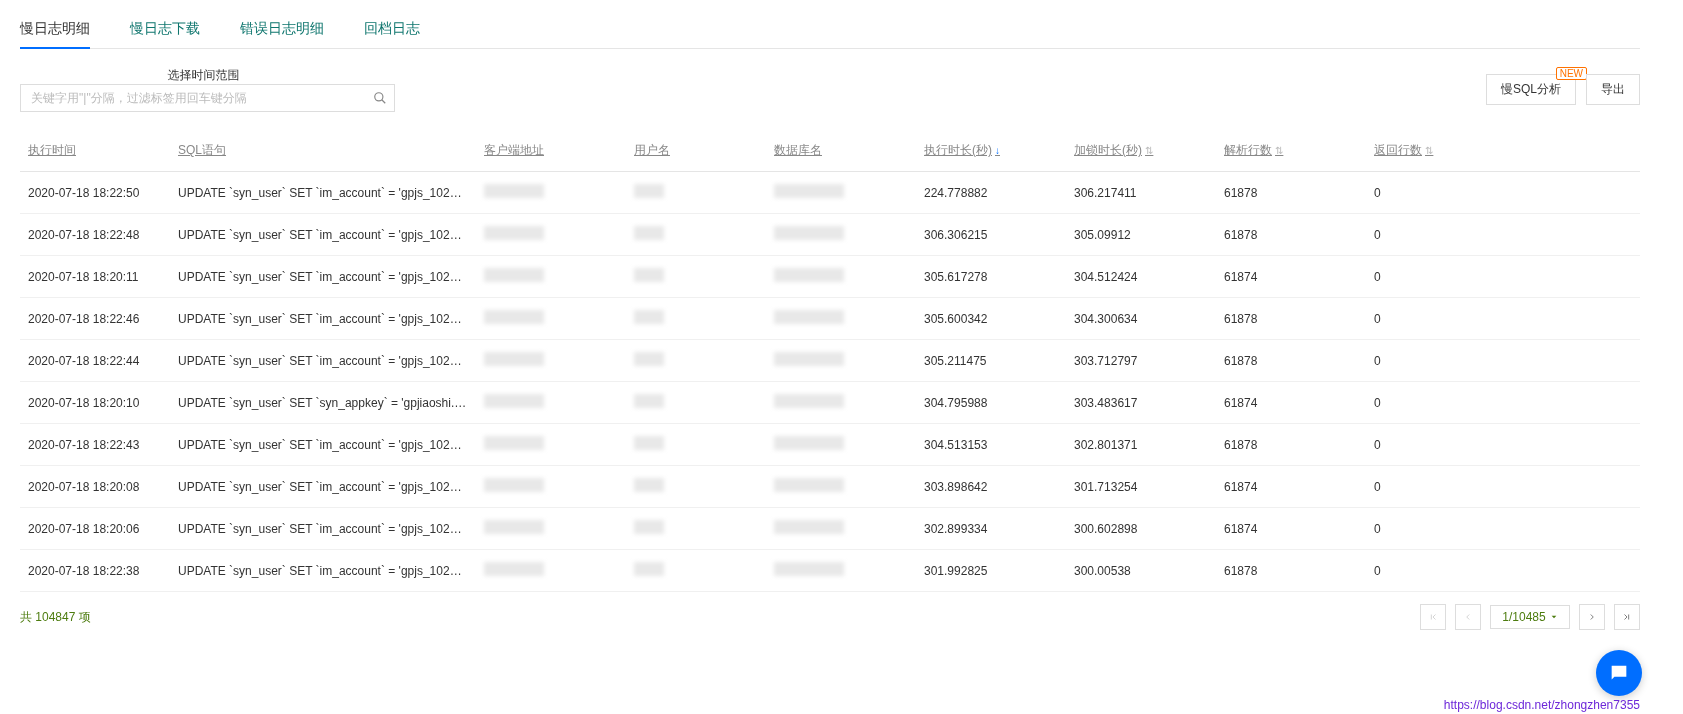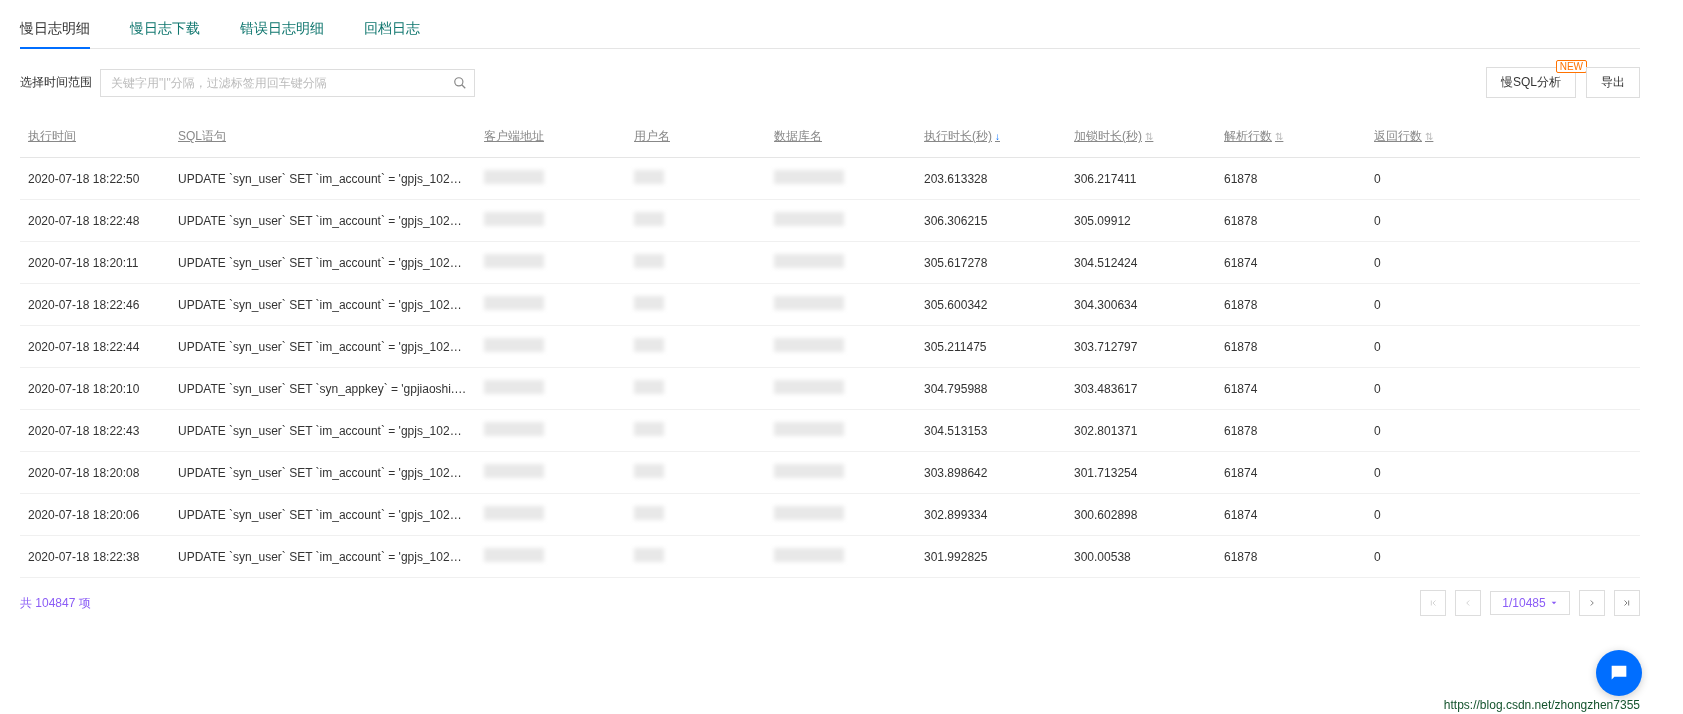--- a/index.html
+++ b/index.html
@@ -5,48 +5,48 @@
 * { margin: 0; padding: 0; box-sizing: border-box; }
 body { font-family: -apple-system, BlinkMacSystemFont, "PingFang SC", "Microsoft YaHei", sans-serif; font-size: 12px; color: #333; background: #fff; }
 .container { width: 1660px; height: 714px; position: relative; background: #fff; padding: 0 20px; }
 
 .tabs { display: flex; border-bottom: 1px solid #e5e5e5; padding-top: 10px; }
 .tab { padding: 10px 0; margin-right: 40px; cursor: pointer; color: #0f766e; font-size: 14px; position: relative; }
 .tab.active { color: #333; font-weight: 500; }
 .tab.active::after { content: ''; position: absolute; bottom: -1px; left: 0; right: 0; height: 2px; background: #006eff; }
 
 .toolbar { display: flex; align-items: center; padding: 18px 0; justify-content: space-between; }
-.toolbar-left { display: flex; align-items: center; }
+.toolbar-left { display: flex; align-items: center; flex-direction: column; }
 .toolbar-right { display: flex; align-items: center; gap: 10px; }
 .label { margin-right: 8px; color: #333; }
 .date-range { display: inline-flex; align-items: center; background: #f2f2f2; border: 1px solid #ddd; padding: 6px 10px; margin-right: 15px; color: #555; }
 .date-range .cal-icon { margin-left: 8px; color: #888; }
 .search-wrap { position: relative; width: 375px; }
 .search-input { width: 100%; padding: 6px 30px 6px 10px; border: 1px solid #ddd; font-size: 12px; color: #333; }
 .search-input::placeholder { color: #bbb; }
 .search-icon { position: absolute; right: 8px; top: 50%; transform: translateY(-50%); color: #888; }
 .btn { border: 1px solid #ddd; background: #fff; padding: 6px 14px; cursor: pointer; font-size: 12px; color: #333; position: relative; }
 .badge-new { position: absolute; top: -8px; right: -12px; font-size: 10px; color: #ff7200; border: 1px solid #ff7200; padding: 0 3px; background: #fff; border-radius: 2px; }
 
 .table { width: 100%; border-collapse: collapse; }
 .table th { text-align: left; font-weight: 400; color: #888; padding: 12px 8px; border-bottom: 1px solid #e5e5e5; font-size: 12px; white-space: nowrap; text-decoration: underline; }
 .table td { padding: 12px 8px; border-bottom: 1px solid #f0f0f0; color: #333; font-size: 12px; }
 .sort-icon { color: #bbb; margin-left: 3px; font-size: 10px; }
 .sort-icon.active { color: #006eff; }
 .cell-sql { max-width: 290px; overflow: hidden; text-overflow: ellipsis; white-space: nowrap; }
 .blur-block { display: inline-block; width: 60px; height: 14px; background: #e8e8e8; filter: blur(2px); }
 
-.footer { display: flex; justify-content: space-between; align-items: center; padding: 12px 0; color: #8b5cf6; }
+.footer { display: flex; justify-content: space-between; align-items: center; padding: 12px 0; color: #4d7c0f; }
 .pager { display: flex; align-items: center; gap: 9px; }
 .pager-btn { width: 26px; height: 26px; border: 1px solid #ddd; background: #fff; display: flex; align-items: center; justify-content: center; cursor: pointer; color: #666; }
 .pager-btn.disabled { color: #ccc; cursor: not-allowed; }
 .pager-info { border: 1px solid #ddd; padding: 4px 8px; display: flex; align-items: center; gap: 4px; min-width: 80px; justify-content: center; }
 
 .fab { position: absolute; right: 18px; bottom: 18px; width: 46px; height: 46px; border-radius: 50%; background: #006eff; display: flex; align-items: center; justify-content: center; color: #fff; box-shadow: 0 2px 8px rgba(0,0,0,.2); }
-.watermark { position: absolute; right: 20px; bottom: 2px; color: #14532d; font-size: 12px; }
+.watermark { position: absolute; right: 20px; bottom: 2px; color: #6d28d9; font-size: 12px; }
 
 svg { display: block; }
 </style>
 </head>
 <body>
 
 <div class="container">
   <div class="tabs" id="tabs">
       <div class="tab active">慢日志明细</div>
       <div class="tab">慢日志下载</div>
@@ -94,21 +94,21 @@
     </thead>
     <tbody id="tbody">
         <tr>
           <td>2020-07-18 18:22:50</td>
           <td>
             <div class="cell-sql">UPDATE `syn_user` SET `im_account` = 'gpjs_102376...</div>
           </td>
           <td><span class="blur-block"></span></td>
           <td><span class="blur-block" style="width:30px"></span></td>
           <td><span class="blur-block" style="width:70px"></span></td>
-          <td>203.613328</td>
+          <td>224.778882</td>
           <td>306.217411</td>
           <td>61878</td>
           <td>0</td>
         </tr>
         <tr>
           <td>2020-07-18 18:22:48</td>
           <td>
             <div class="cell-sql">UPDATE `syn_user` SET `im_account` = 'gpjs_102376...</div>
           </td>
           <td><span class="blur-block"></span></td>

